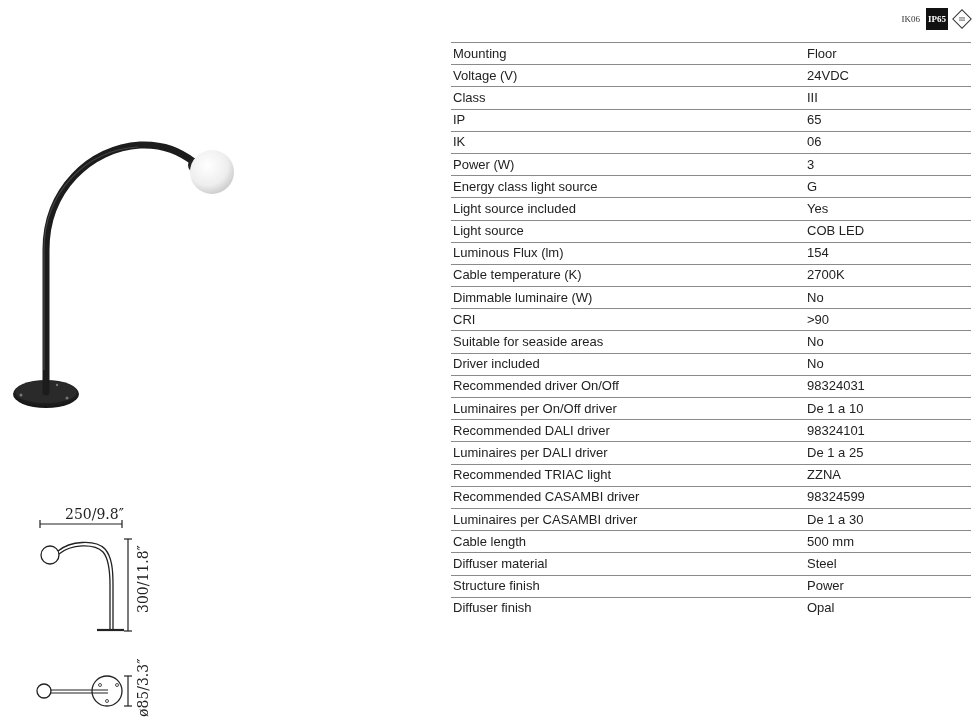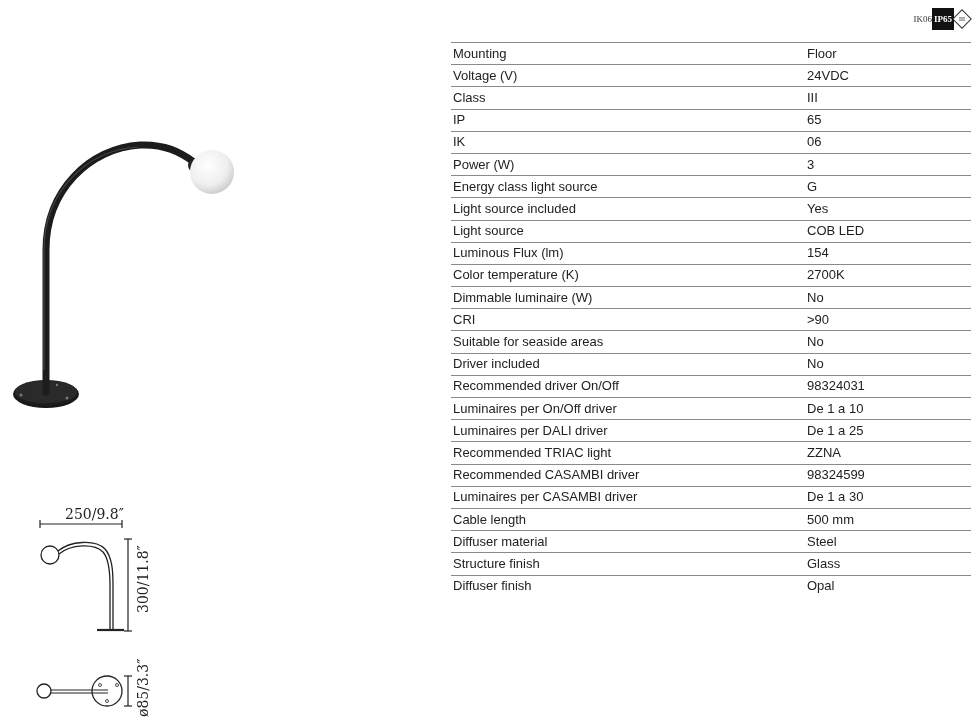--- a/index.html
+++ b/index.html
@@ -1,17 +1,17 @@
 <!DOCTYPE html>
 <html><head>
 <meta charset="utf-8">
 <style>
   html, body { margin:0; padding:0; background:#fff; }
   body { width:978px; height:722px; position:relative; overflow:hidden; font-family:"Liberation Sans", sans-serif; color:#222; }
-  .badges { position:absolute; top:8px; right:8px; display:flex; align-items:center; gap:0;margin-left:9px; }
+  .badges { position:absolute; top:8px; right:8px; display:flex; align-items:center; gap:6px;margin-left:9px; }
   .badge-ik { font-family:"Liberation Serif", serif; font-size:9px; color:#333; }
   .badge-ip { background:#111; color:#fff; font-family:"Liberation Serif", serif; font-size:9px; font-weight:bold; padding:5px 2px; line-height:12px; }
   .badge-class { width:16px; height:16px; position:relative; display:flex; align-items:center; justify-content:center; }
   .badge-class .dia { position:absolute; width:12px; height:12px; border:1.2px solid #333; transform:rotate(45deg); }
   .badge-class span { position:relative; font-family:"Liberation Serif", serif; font-size:6px; color:#222; }
   table.spec { position:absolute; left:451px; top:42px; width:520px; border-collapse:collapse; font-size:13px; }
   table.spec td { height:21.2px; padding:0 0 0 2px; border-top:1.5px solid #8a8a8a; vertical-align:middle; line-height:14px; color:#222; }
   table.spec tr:last-child td { border-bottom:none; }
   table.spec td.val { width:164px; padding-left:2px; }
   .photo { position:absolute; left:0; top:130px; }
@@ -123,21 +123,21 @@
       </tr>
       <tr>
         <td>Light source</td>
         <td class="val">COB LED</td>
       </tr>
       <tr>
         <td>Luminous Flux (lm)</td>
         <td class="val">154</td>
       </tr>
       <tr>
-        <td>Color temperature (K)</td>
+        <td>Cable temperature (K)</td>
         <td class="val">2700K</td>
       </tr>
       <tr>
         <td>Dimmable luminaire (W)</td>
         <td class="val">No</td>
       </tr>
       <tr>
         <td>CRI</td>
         <td class="val">&gt;90</td>
       </tr>
@@ -151,20 +151,24 @@
       </tr>
       <tr>
         <td>Recommended driver On/Off</td>
         <td class="val">98324031</td>
       </tr>
       <tr>
         <td>Luminaires per On/Off driver</td>
         <td class="val">De 1 a 10</td>
       </tr>
       <tr>
+        <td>Recommended DALI driver</td>
+        <td class="val">98324101</td>
+      </tr>
+      <tr>
         <td>Luminaires per DALI driver</td>
         <td class="val">De 1 a 25</td>
       </tr>
       <tr>
         <td>Recommended TRIAC light</td>
         <td class="val">ZZNA</td>
       </tr>
       <tr>
         <td>Recommended CASAMBI driver</td>
         <td class="val">98324599</td>
@@ -176,20 +180,20 @@
       <tr>
         <td>Cable length</td>
         <td class="val">500 mm</td>
       </tr>
       <tr>
         <td>Diffuser material</td>
         <td class="val">Steel</td>
       </tr>
       <tr>
         <td>Structure finish</td>
-        <td class="val">Glass</td>
+        <td class="val">Power</td>
       </tr>
       <tr>
         <td>Diffuser finish</td>
         <td class="val">Opal</td>
       </tr>
     </tbody>
 </table>
 
 </body></html>

